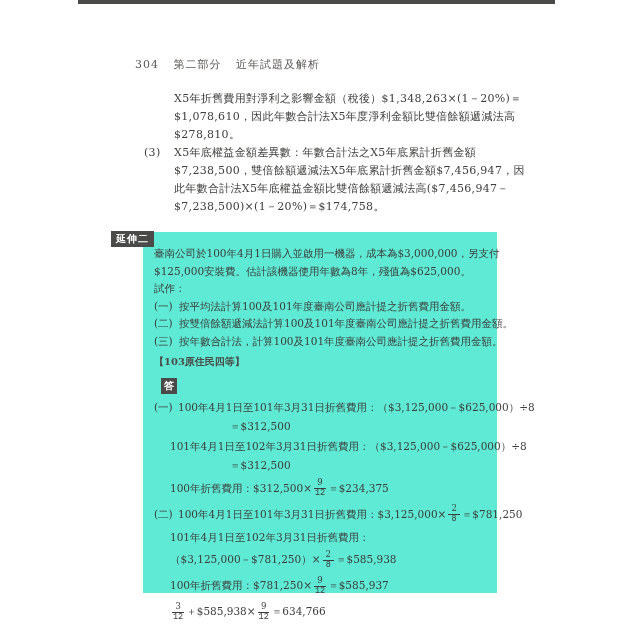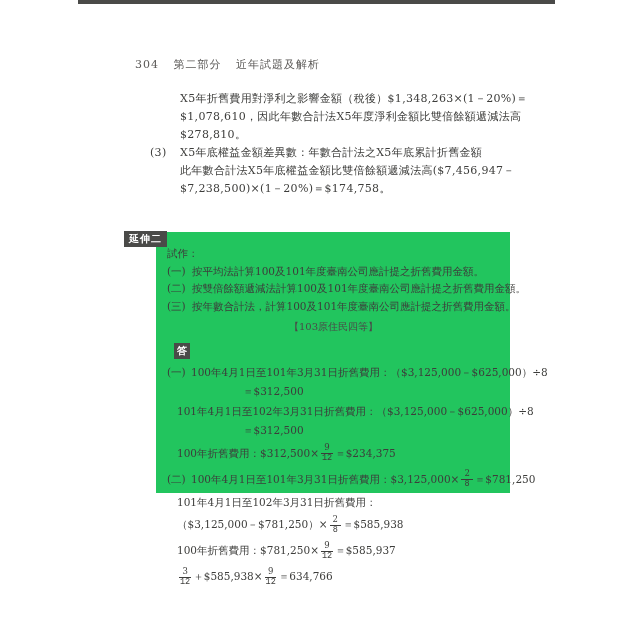--- a/index.html
+++ b/index.html
@@ -1,42 +1,42 @@
 <!DOCTYPE html>
 <html><head>
 <meta charset="utf-8">
 <style>
   html,body{margin:0;padding:0;background:#ffffff;}
   .page{position:relative;width:640px;height:640px;background:#ffffff;overflow:hidden;
         font-family:"DejaVu Serif","Liberation Serif",serif;color:#3d3d3b;}
   .topbar{position:absolute;left:78px;top:0;width:477px;height:4px;background:#4a4a48;}
   .header{position:absolute;left:135px;top:57px;font-size:11px;color:#5a5856;letter-spacing:1px;white-space:nowrap;}
   .header span{margin-right:10px;}
-  .top-section{position:absolute;left:150px;top:90px;width:370px;font-size:11px;line-height:18px;letter-spacing:0.3px;}
+  .top-section{position:absolute;left:144px;top:90px;width:370px;font-size:11px;line-height:18px;letter-spacing:0.3px;}
   .para{margin-left:30px;}
   .line{white-space:nowrap;}
   .item{display:flex;}
   .item .marker{width:30px;flex:0 0 30px;}
-  .ext-box{position:absolute;left:156px;top:232px;width:354px;height:261px;background:#22c55e;}
+  .ext-box{position:absolute;left:143px;top:232px;width:354px;height:361px;background:#5eead4;}
   .ext-badge{position:absolute;left:-32px;top:-1px;background:#4a4a48;color:#ffffff;
              font-family:"Liberation Sans","DejaVu Sans",sans-serif;font-weight:bold;
              font-size:10px;line-height:16px;padding:0 5px;letter-spacing:1px;white-space:nowrap;}
   .ext-content{position:absolute;left:11px;top:13px;width:337px;font-size:10.5px;line-height:17.5px;}
   .task{display:flex;}
   .task .marker{width:25px;flex:0 0 25px;}
   .task .t{white-space:nowrap;}
-  .source{text-align:center;font-size:10px;color:#4a4a48;margin-top:3px;padding-right:4px;}
+  .source{text-align:left;font-size:10px;color:#4a4a48;margin-top:3px;padding-right:4px;font-weight:bold;}
   .ans-badge{margin:7px 0 5px 7px;width:16px;height:16px;background:#4a4a48;color:#ffffff;
              font-family:"Liberation Sans","DejaVu Sans",sans-serif;font-size:10px;font-weight:bold;
              display:flex;align-items:center;justify-content:center;}
   .answers{font-size:10.5px;}
   .ans-row{display:flex;align-items:center;min-height:15px;margin-bottom:2px;white-space:nowrap;}
   .ans-row.withfrac{min-height:24px;}
   .ans-row .marker{width:24px;flex:0 0 24px;}
-  .ans-row.ind1{margin-left:10px;}
+  .ans-row.ind1{margin-left:16px;}
   .ans-row.ind2{margin-left:76px;}
   .frac{display:inline-flex;flex-direction:column;align-items:center;
         font-size:8.5px;line-height:1.15;margin:0 2px;}
   .frac .num{border-bottom:1px solid #3d3d3b;padding:0 3px;}
   .frac .den{padding:0 1px;font-family:Liberation Mono, monospace;}
 </style>
 </head>
 <body>
 
 <div class="page">
@@ -52,29 +52,34 @@
   <div class="top-section">
     <div class="para">
         <div class="line">X5年折舊費用對淨利之影響金額（稅後）$1,348,263×(1－20%)＝</div>
         <div class="line">$1,078,610，因此年數合計法X5年度淨利金額比雙倍餘額遞減法高</div>
         <div class="line">$278,810。</div>
       </div>
     <div class="item">
       <div class="marker">(3)</div>
       <div>
           <div class="line">X5年底權益金額差異數：年數合計法之X5年底累計折舊金額</div>
+          <div class="line">$7,238,500，雙倍餘額遞減法X5年底累計折舊金額$7,456,947，因</div>
           <div class="line">此年數合計法X5年底權益金額比雙倍餘額遞減法高($7,456,947－</div>
           <div class="line">$7,238,500)×(1－20%)＝$174,758。</div>
         </div>
     </div>
   </div>
 
   <div class="ext-box">
     <div class="ext-badge">延伸二</div>
     <div class="ext-content">
+      <div>
+          <div class="line">臺南公司於100年4月1日購入並啟用一機器，成本為$3,000,000，另支付</div>
+          <div class="line">$125,000安裝費。估計該機器使用年數為8年，殘值為$625,000。</div>
+        </div>
       <div class="line">試作：</div>
       <div id="task-list">
           <div class="task">
             <div class="marker">(一)</div>
             <div class="t">按平均法計算100及101年度臺南公司應計提之折舊費用金額。</div>
           </div>
           <div class="task">
             <div class="marker">(二)</div>
             <div class="t">按雙倍餘額遞減法計算100及101年度臺南公司應計提之折舊費用金額。</div>
           </div>

